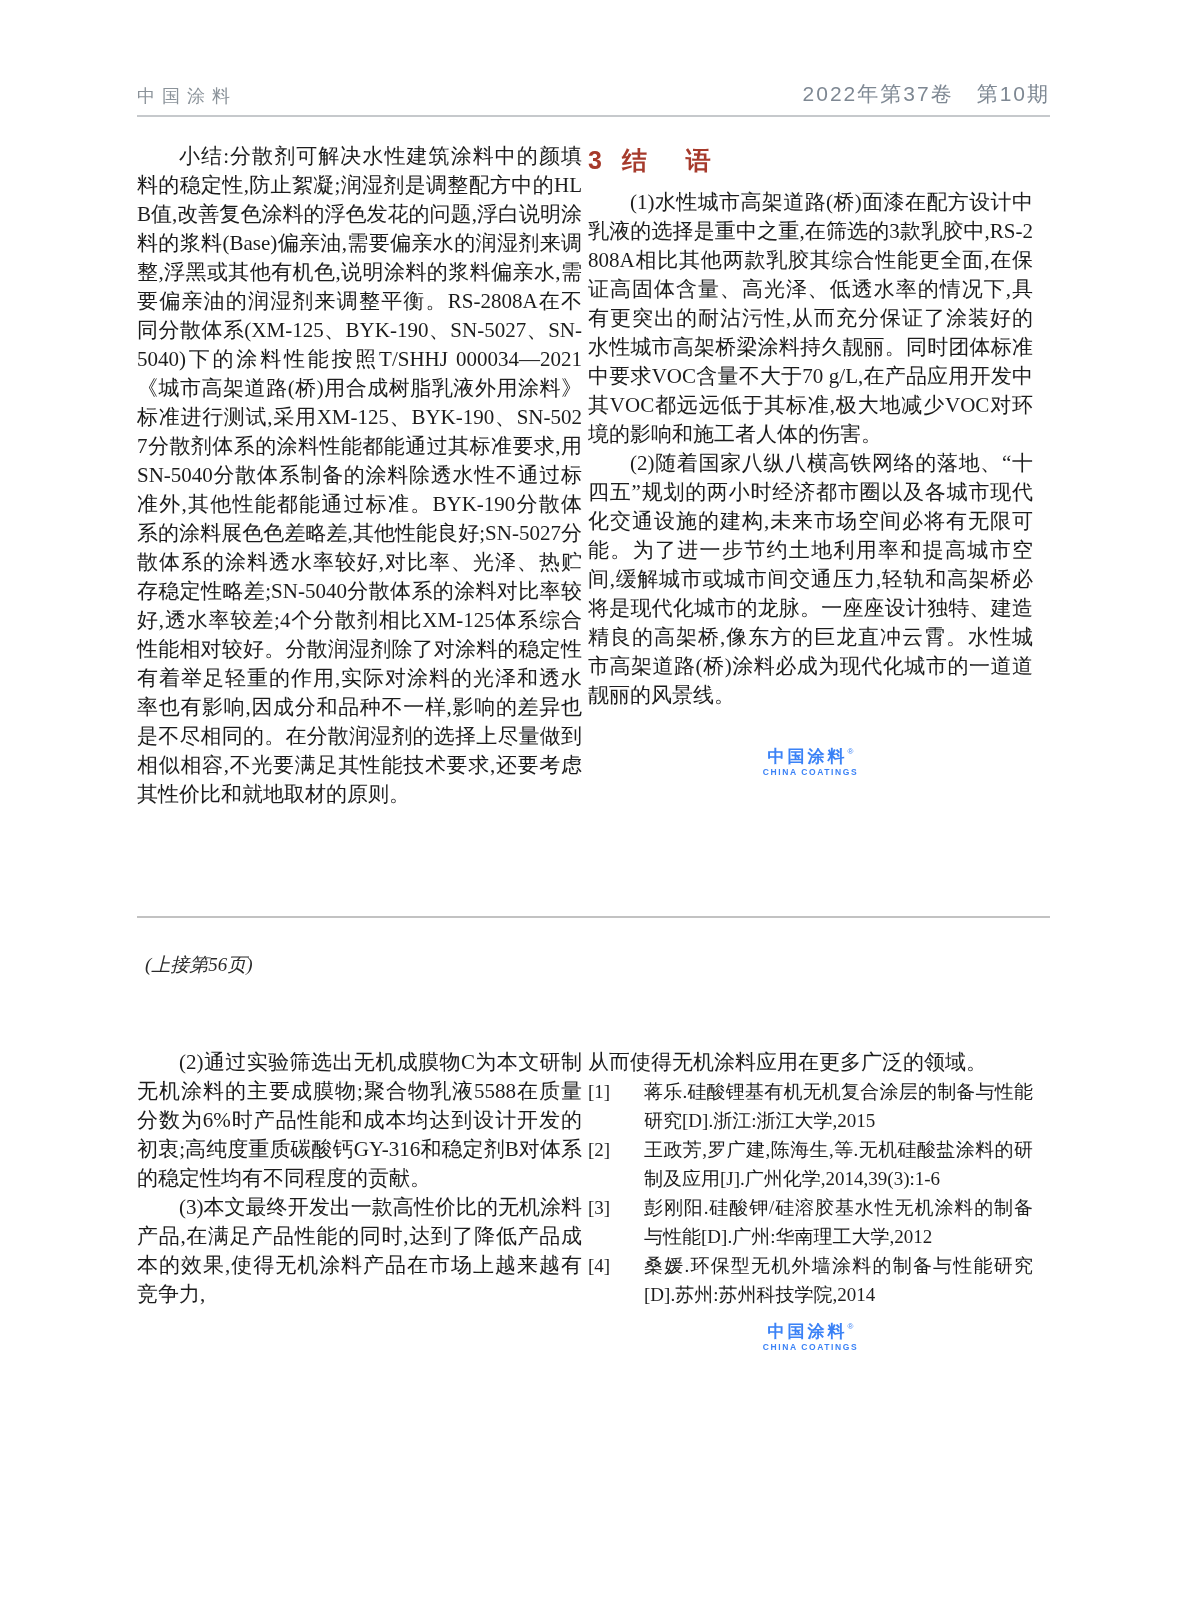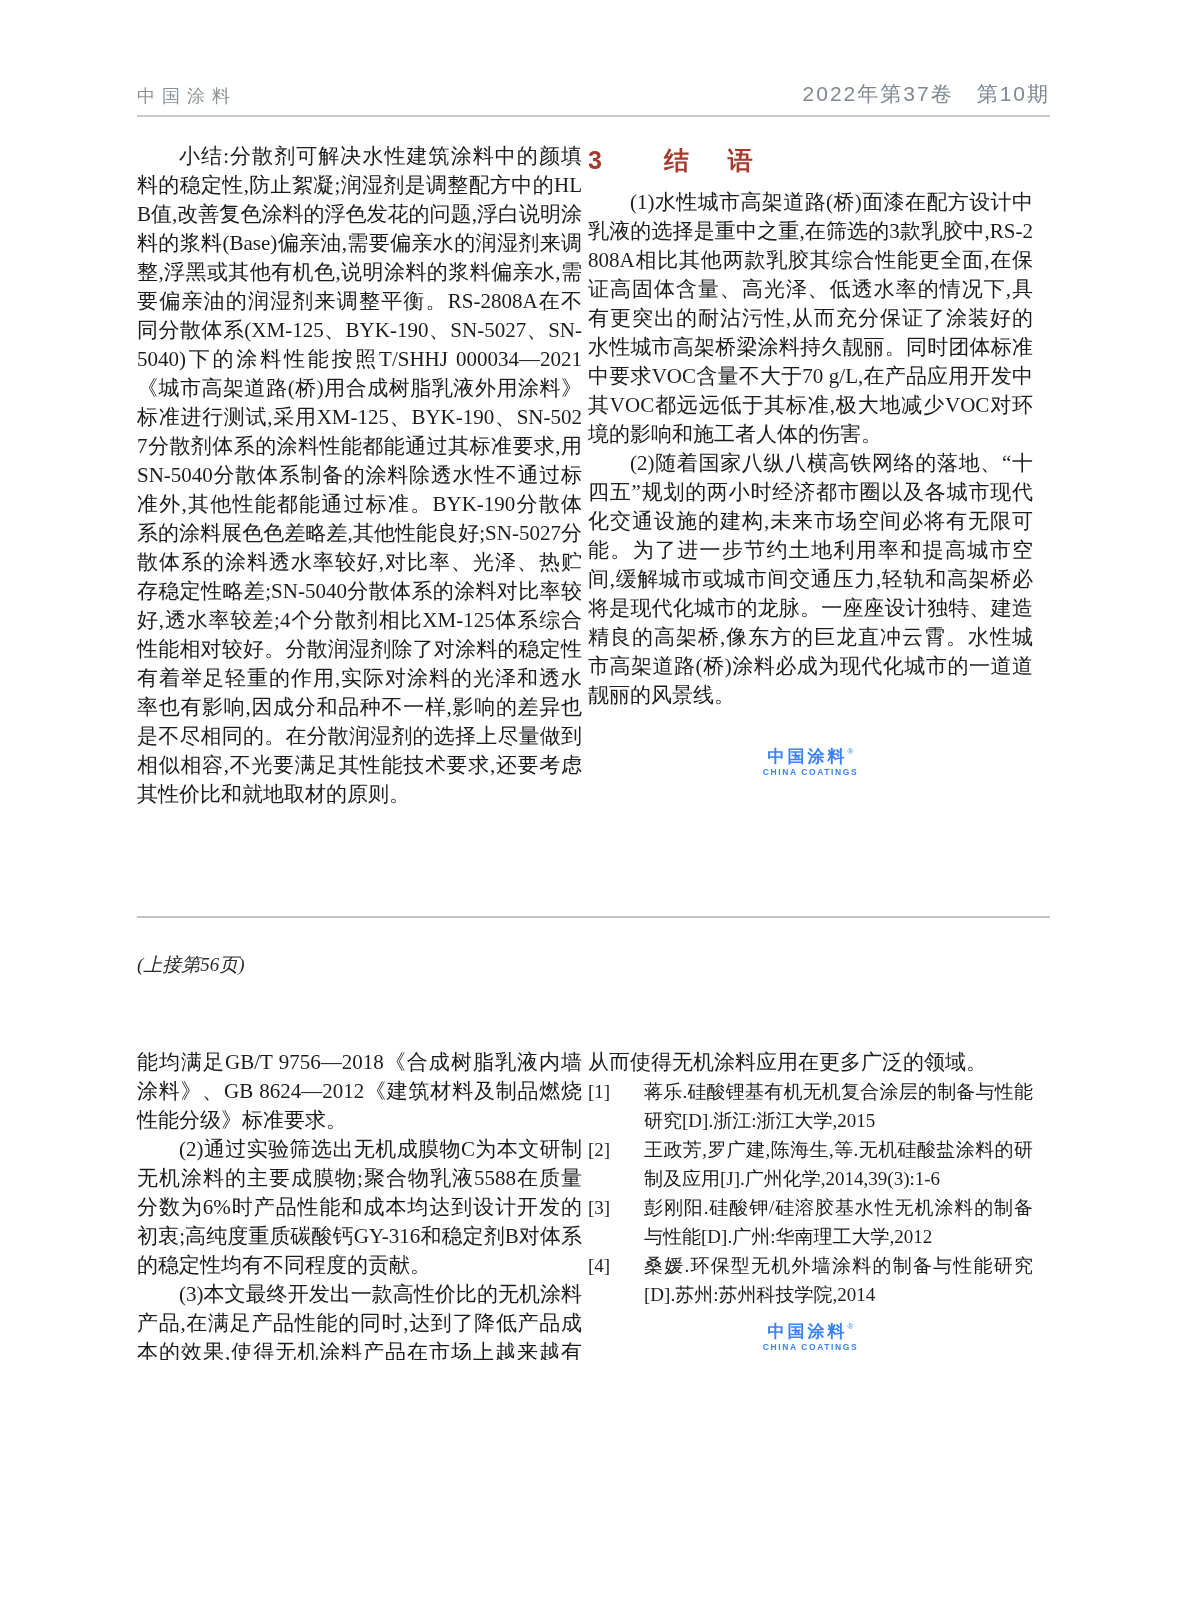--- a/index.html
+++ b/index.html
@@ -37,40 +37,40 @@
   }
   p.indent{text-indent:2em;}
   
   .section-heading{
     display:flex;align-items:baseline;gap:20px;
     margin:2px 0 11px 0;
     color:#a63a2b;
     font-family:"Liberation Sans","DejaVu Sans",sans-serif;
     font-weight:bold;font-size:25px;
   }
-  .section-heading .sec-title{letter-spacing:16px;margin-left:42px;}
+  .section-heading .sec-title{letter-spacing:16px;}
   
   .logo{
     text-align:center;
     color:#3b82f6;
     font-family:"Liberation Sans","DejaVu Sans",sans-serif;
     line-height:1.1;
   }
   .logo .logo-cn{font-size:17px;font-weight:bold;letter-spacing:3px;}
   .logo .logo-mark{font-size:8px;vertical-align:top;}
   .logo .logo-en{font-size:8.5px;font-weight:bold;letter-spacing:1.6px;margin-top:1px;}
   .logo-top{margin-top:38px;}
   .logo-bottom{margin-top:14px;}
   
   .section-divider{
     position:absolute;top:916px;left:137px;width:913px;
     border:none;border-top:2px solid #c2c2c2;margin:0;
   }
   .continuation-note{
-    position:absolute;top:952px;left:137px;
+    position:absolute;top:952px;left:145px;
     font-size:19px;color:#2a2a2a;
     font-style:italic;
   }
   
   .ref-heading{
     margin:4px 0 5px 0;
     text-align:center;
     font-size:20px;font-weight:bold;color:#111;
     line-height:29px;
   }
@@ -132,21 +132,20 @@
       </div>
     </div>
   </div>
 
   <hr class="section-divider">
 
   <div class="continuation-note">(上接第56页)</div>
 
   <div class="cols bottom-cols">
     <div class="col">
-      <p class="body-text">能均满足GB/T 9756—2018《合成树脂乳液内墙涂料》、GB 8624—2012《建筑材料及制品燃烧性能分级》标准要求。</p>
       <p class="body-text indent">(2)通过实验筛选出无机成膜物C为本文研制无机涂料的主要成膜物;聚合物乳液5588在质量分数为6%时产品性能和成本均达到设计开发的初衷;高纯度重质碳酸钙GY-316和稳定剂B对体系的稳定性均有不同程度的贡献。</p>
       <p class="body-text indent">(3)本文最终开发出一款高性价比的无机涂料产品,在满足产品性能的同时,达到了降低产品成本的效果,使得无机涂料产品在市场上越来越有竞争力,</p>
     </div>
     <div class="col">
       <p class="body-text">从而使得无机涂料应用在更多广泛的领域。</p>
       <div class="ref-list">
         <div class="ref-item">
           <span class="ref-num">[1]</span>
           <span class="ref-text">蒋乐.硅酸锂基有机无机复合涂层的制备与性能研究[D].浙江:浙江大学,2015</span>
         </div>

